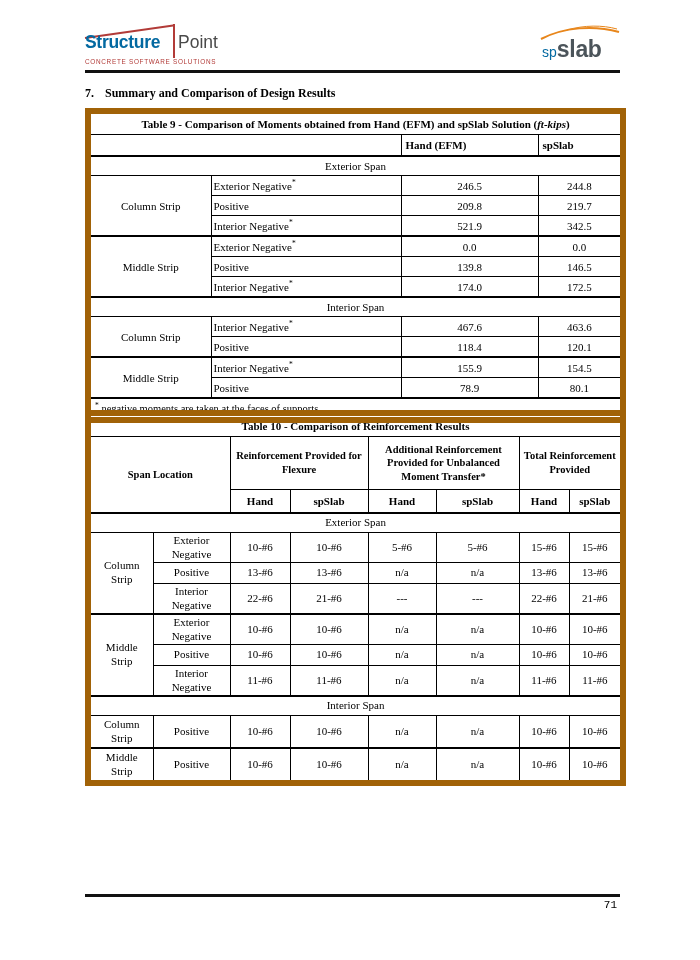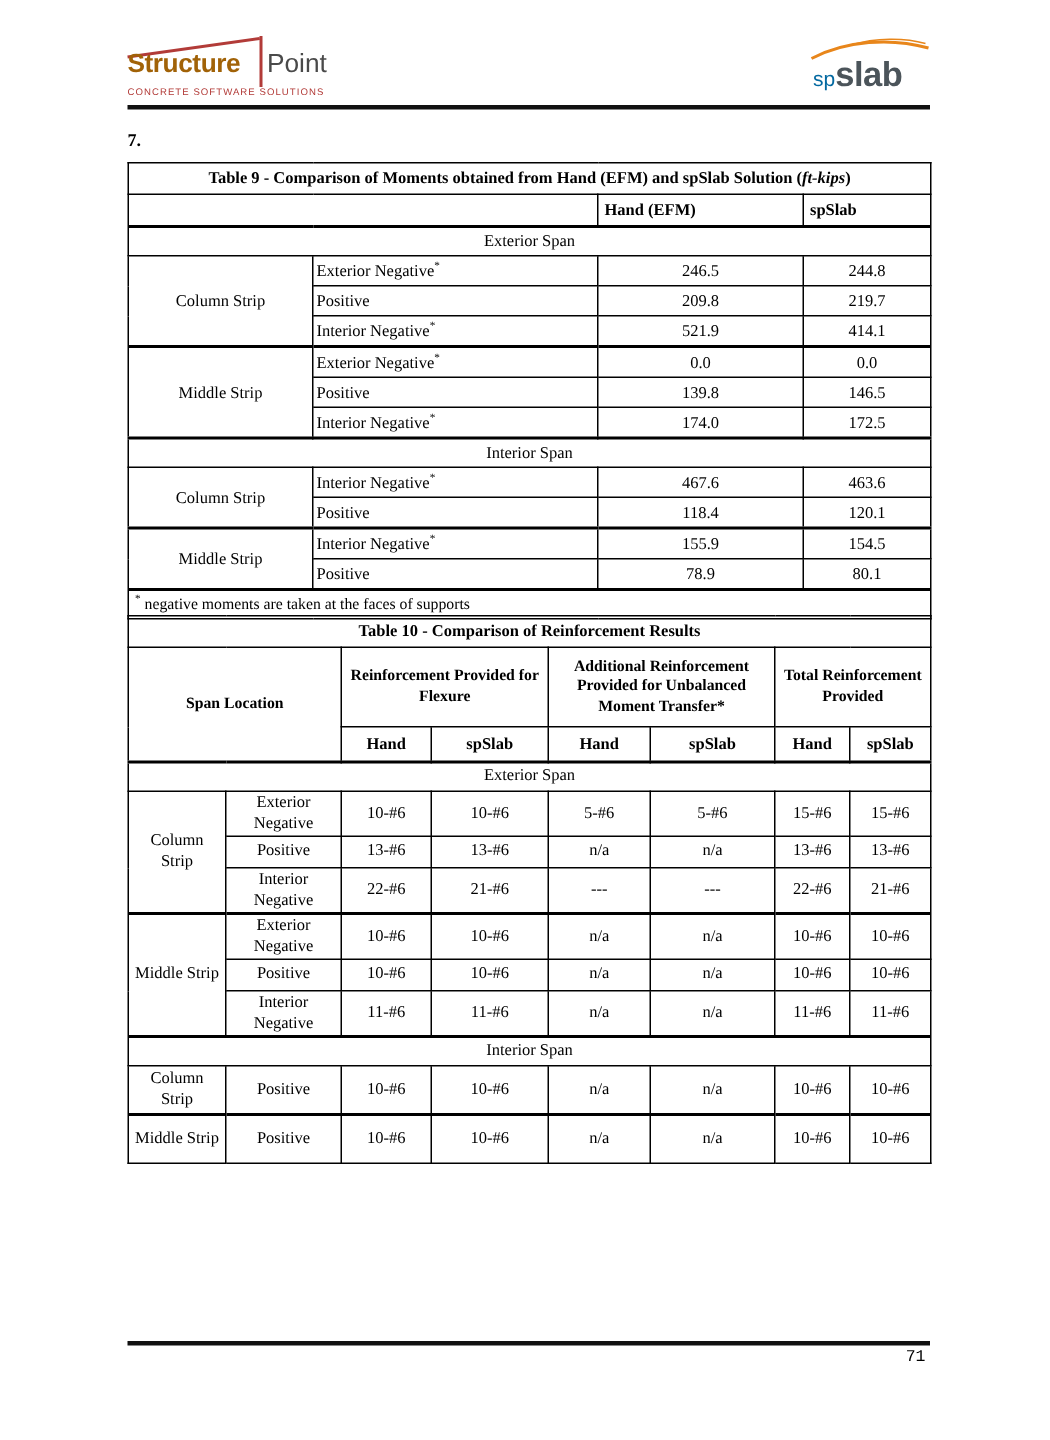--- a/index.html
+++ b/index.html
@@ -5,35 +5,35 @@
   html,body{margin:0;padding:0;background:#e9e9e9;}
   .page{
     position:relative;width:700px;height:960px;background:#ffffff;
     font-family:"Liberation Serif", serif;color:#000;overflow:hidden;
     box-shadow:0 0 4px rgba(0,0,0,.25);
   }
   
   .sp-logo{position:absolute;left:85px;top:20px;width:150px;height:48px;font-family:"Liberation Sans",sans-serif;}
   .sp-diag{position:absolute;left:0;top:17px;width:89px;height:1.5px;background:#b23b38;transform:rotate(-8deg);transform-origin:left center;}
   .sp-vline{position:absolute;left:88px;top:4px;width:1.5px;height:34px;background:#b23b38;}
-  .sp-word1{position:absolute;left:0;top:12px;font-size:17.5px;font-weight:700;color:#a16207;letter-spacing:-0.3px;}
+  .sp-word1{position:absolute;left:0;top:12px;font-size:17.5px;font-weight:700;color:#0369a1;letter-spacing:-0.3px;}
   .sp-word2{position:absolute;left:93px;top:12px;font-size:17.5px;font-weight:400;color:#4a4a4a;}
   .sp-tagline{position:absolute;left:0;top:38px;font-size:6.4px;color:#b23b38;letter-spacing:0.7px;font-weight:400;}
   .spslab-logo{position:absolute;right:80px;top:30px;width:78px;height:32px;font-family:"Liberation Sans",sans-serif;}
   .spslab-swoosh{position:absolute;left:-3px;top:-7px;}
   .spslab-text{position:absolute;left:0;top:6px;white-space:nowrap;}
   .spslab-sp{font-size:14px;color:#0369a1;font-weight:400;}
   .spslab-slab{font-size:23px;color:#4b545a;font-weight:700;letter-spacing:-0.3px;}
   .header-rule{position:absolute;left:85px;top:70px;width:535px;height:2.5px;background:#111;}
   
   .section-heading{position:absolute;left:85px;top:86px;width:535px;font-size:12px;font-weight:700;display:flex;}
   .section-heading .num{width:20px;}
   
   table{border-collapse:collapse;table-layout:fixed;width:535px;font-size:11px;}
-  table{border:1px solid #a16207;}
+  table{border:6px solid #a16207;}
   td,th{border:1px solid #000;padding:0 4px;vertical-align:middle;overflow:hidden;}
   th{font-weight:700;}
   .center{text-align:center;}
   .left{text-align:left;padding-left:2px;}
   sup.ast{font-size:7.5px;vertical-align:super;line-height:0;}
   tr.banner td{border-top:2px solid #000;font-weight:400;text-align:center;}
   .bt2{border-top:2px solid #000 !important;}
   
   .t9-wrap{position:absolute;left:85px;top:108px;}
   .t9 tr.title th{height:20px;text-align:center;}
@@ -75,20 +75,21 @@
     </svg>
     <div class="spslab-text">
       <span class="spslab-sp">sp</span><span class="spslab-slab">slab</span>
     </div>
   </div>
 
   <div class="header-rule"></div>
 
   <div class="section-heading">
     <span class="num">7.</span>
+    <span>Summary and Comparison of Design Results</span>
   </div>
 
   <div class="t9-wrap">
     <table class="t9">
       <colgroup>
           <col style="width:123px">
           <col style="width:190px">
           <col style="width:137px">
           <col style="width:85px">
         </colgroup>
@@ -111,21 +112,21 @@
         <td class="center">244.8</td>
       </tr>
       <tr class="data">
         <td class="left"><span>Positive</span><sup class="ast"></sup></td>
         <td class="center">209.8</td>
         <td class="center">219.7</td>
       </tr>
       <tr class="data">
         <td class="left"><span>Interior Negative</span><sup class="ast">*</sup></td>
         <td class="center">521.9</td>
-        <td class="center">414.1</td>
+        <td class="center">342.5</td>
       </tr>
       <tr class="data">
         <td rowspan="3" class="center bt2">Middle Strip</td>
         <td class="left bt2"><span>Exterior Negative</span><sup class="ast">*</sup></td>
         <td class="center bt2">0.0</td>
         <td class="center bt2">0.0</td>
       </tr>
       <tr class="data">
         <td class="left"><span>Positive</span><sup class="ast"></sup></td>
         <td class="center">139.8</td>

